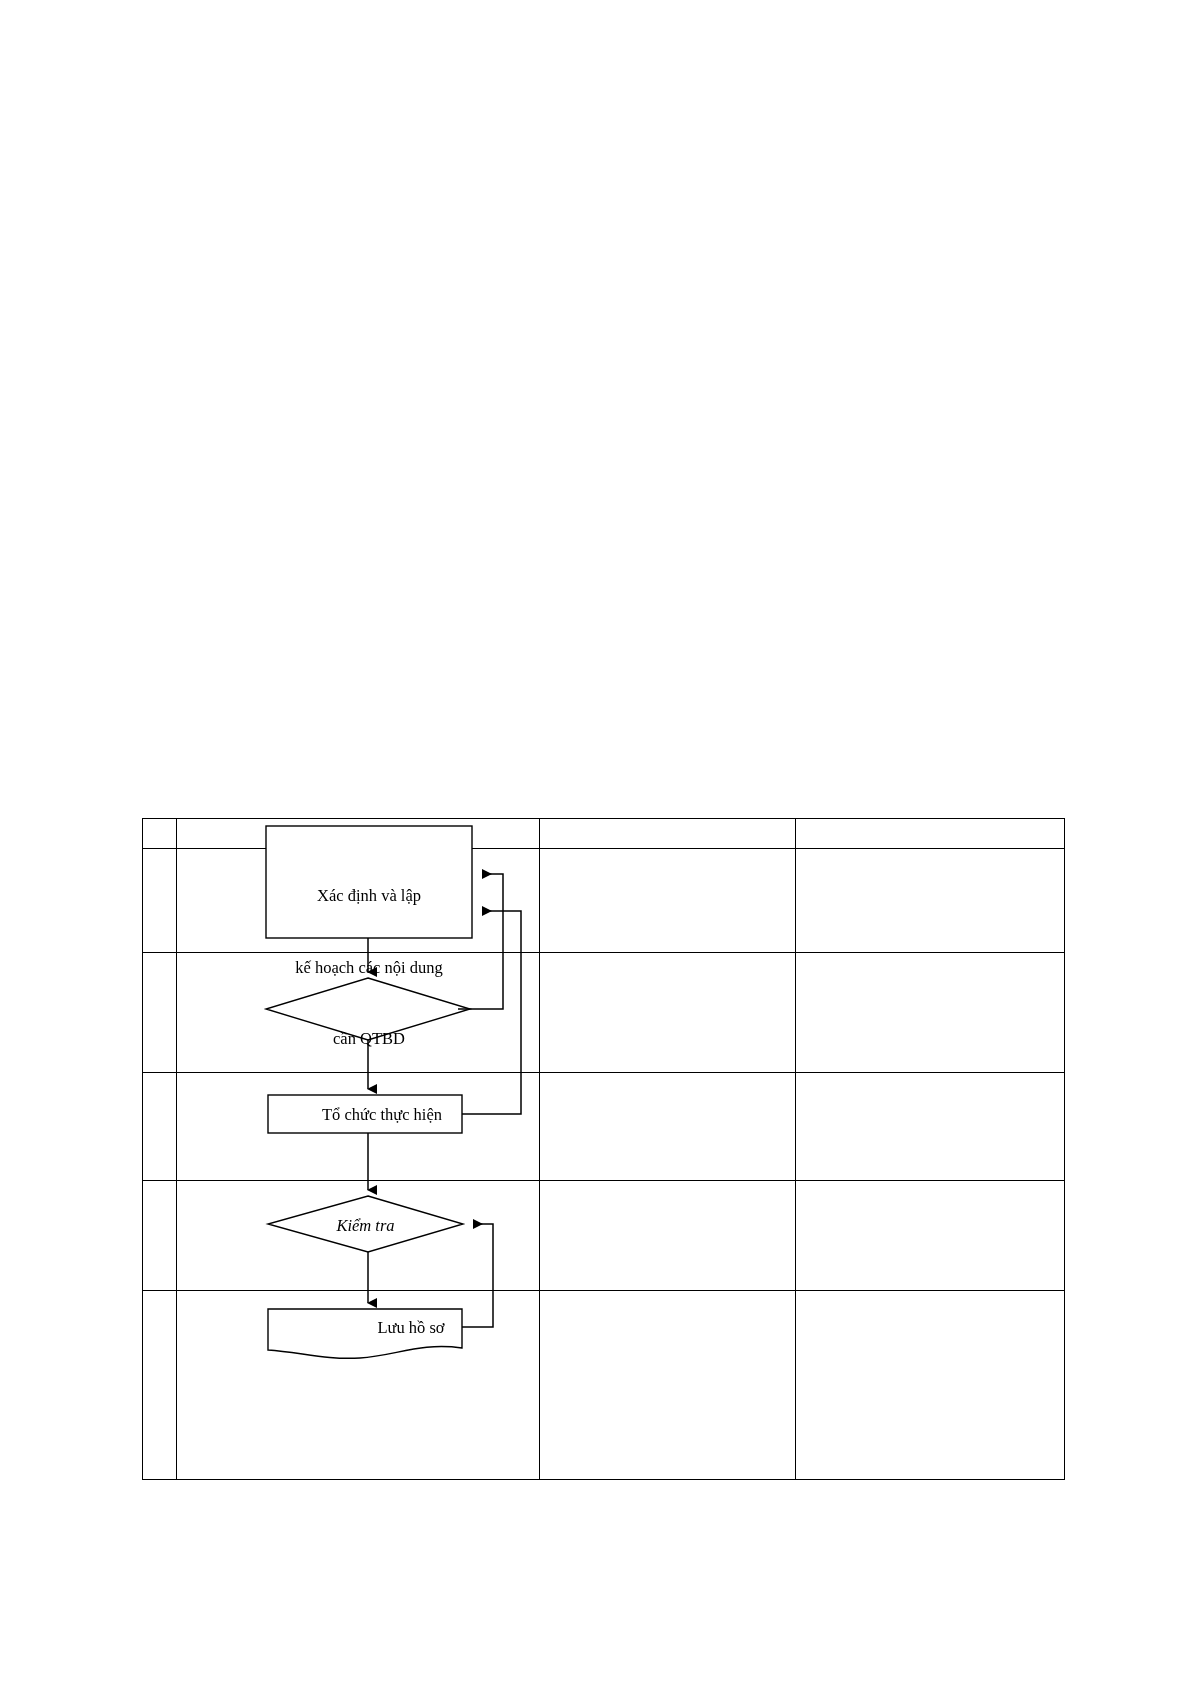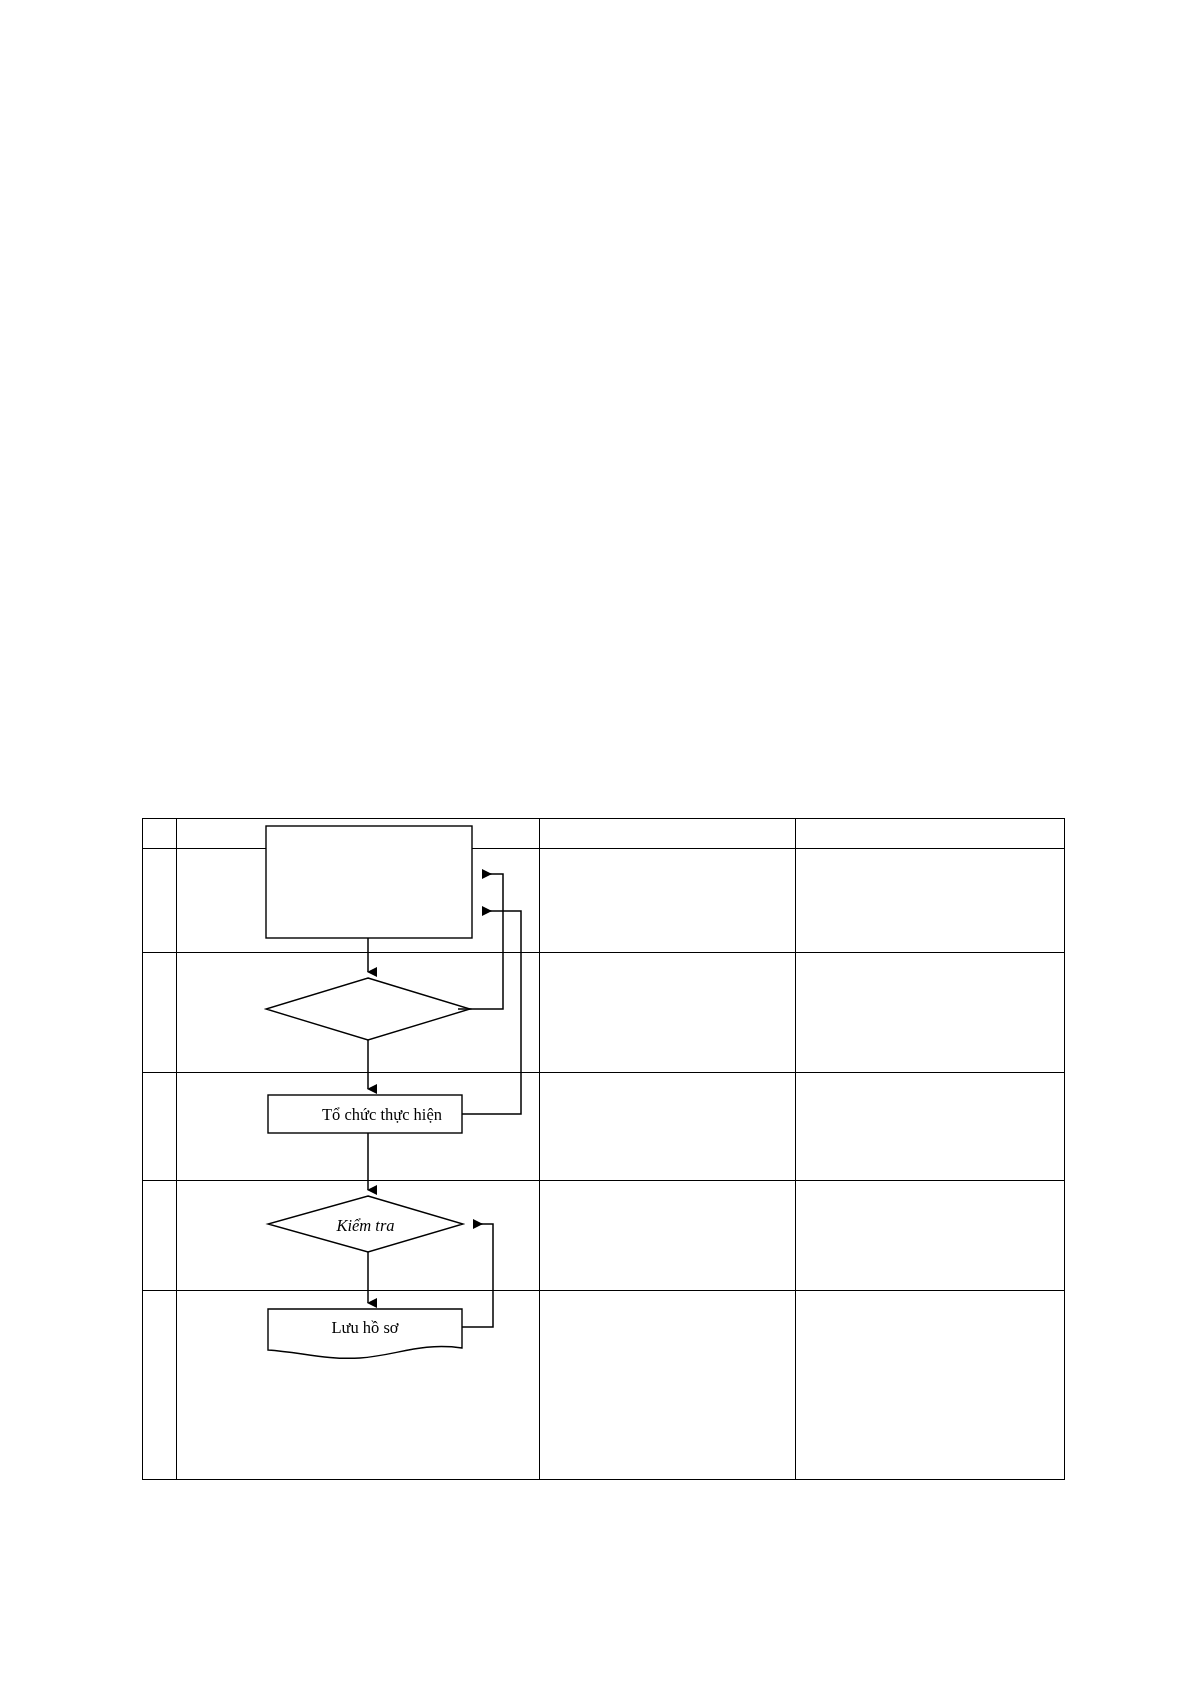--- a/index.html
+++ b/index.html
@@ -136,22 +136,27 @@
       <path d="M462,1114 L521,1114 L521,911 L482,911" fill="none" stroke="#000000" stroke-width="1.5" marker-end="url(#arrowLeft)"></path>
 
       <path d="M368,1133 L368,1190" fill="none" stroke="#000000" stroke-width="1.5" marker-end="url(#arrowDown)"></path>
 
       <path d="M368,1252 L368,1303" fill="none" stroke="#000000" stroke-width="1.5" marker-end="url(#arrowDown)"></path>
 
       <path d="M462,1327 L493,1327 L493,1224 L473,1224" fill="none" stroke="#000000" stroke-width="1.5" marker-end="url(#arrowLeft)"></path>
     </svg>
   </div>
 
+  <div class="shape-label" style="left:266px;top:836px;width:206px;">
+    <div>Xác định và lập</div>
+    <div>kế hoạch các nội dung</div>
+    <div>cần QTBD</div>
+  </div>
 
   <div class="shape-label" style="left:266px;top:1000px;width:204px;"></div>
 
   <div class="shape-label" style="left:268px;top:1103px;width:228px;">Tổ chức thực hiện</div>
 
   <div class="shape-label" style="left:268px;top:1214px;width:195px;font-style:italic;">Kiểm tra</div>
 
-  <div class="shape-label" style="left:268px;top:1316px;width:194px;">Lưu hồ sơ</div>
+  <div class="shape-label" style="left:268px;top:1316px;width:194px;padding-left:46px;">Lưu hồ sơ</div>
 
 </div>
 
 </body></html>

